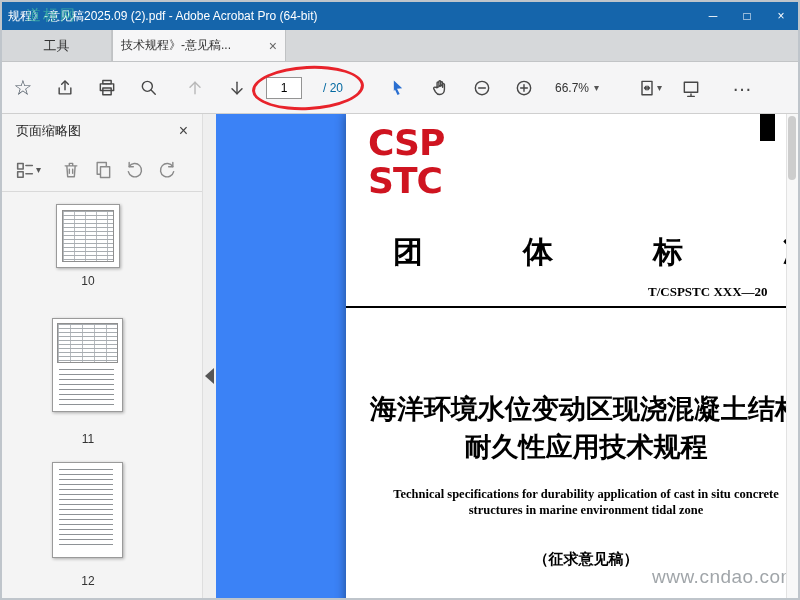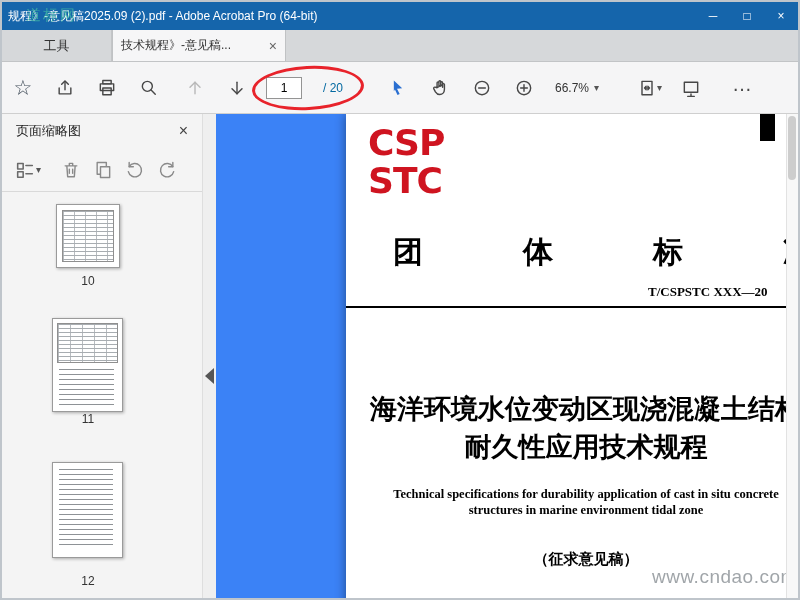--- a/index.html
+++ b/index.html
@@ -43,21 +43,21 @@
   .panel-header{width:200px;height:34px;display:flex;align-items:center;padding:0 14px;font-size:13px;color:#222}
   .panel-x{margin-left:auto;color:#444;font-size:16px}
   .panel-tools{width:200px;height:44px;display:flex;align-items:center;padding-left:12px;border-bottom:1px solid #d9d9d9;overflow:hidden}
   .ptool{display:flex;align-items:center;flex:0 0 auto}
   .thumb-list{position:relative;flex:1;width:200px;overflow:hidden}
   .thumb{position:absolute;background:#fff;border:1px solid #9a9a9a;box-shadow:1px 1px 3px rgba(0,0,0,.3)}
   .t10{left:54px;top:12px;width:64px;height:64px}
   .t11{left:50px;top:126px;width:71px;height:94px}
   .t12{left:50px;top:270px;width:71px;height:96px}
   .thumb-label{position:absolute;width:64px;text-align:center;font-size:12px;color:#333}
-  .l10{left:54px;top:82px}.l11{left:54px;top:220px}.l12{left:54px;top:382px}
+  .l10{left:54px;top:82px}.l11{left:54px;top:240px}.l12{left:54px;top:382px}
   .grid-fill{position:absolute;inset:5px;border:1px solid #8f8f8f;
     background:repeating-linear-gradient(180deg,#a8adb1 0 1px,transparent 1px 4px),repeating-linear-gradient(90deg,#b8bcc0 0 1px,transparent 1px 11px)}
   .tbl-top{position:absolute;left:4px;right:4px;top:4px;height:40px;border:1px solid #8f8f8f;
     background:repeating-linear-gradient(180deg,#a8adb1 0 1px,transparent 1px 4px),repeating-linear-gradient(90deg,#b8bcc0 0 1px,transparent 1px 12px)}
   .txt-bot{position:absolute;left:6px;right:8px;top:50px;bottom:6px;
     background:repeating-linear-gradient(180deg,#8e9296 0 1px,transparent 1px 5px)}
   .txt-full{position:absolute;left:6px;right:9px;top:6px;bottom:8px;
     background:repeating-linear-gradient(180deg,#8e9296 0 1px,transparent 1px 5px)}
   .panel-scroll{position:absolute;right:0;top:0;bottom:0;width:14px;background:#efefef;border-left:1px solid #dedede}
   .collapse-btn{position:absolute;right:2px;top:254px;width:0;height:0;border-top:8px solid transparent;border-bottom:8px solid transparent;border-right:9px solid #555}

